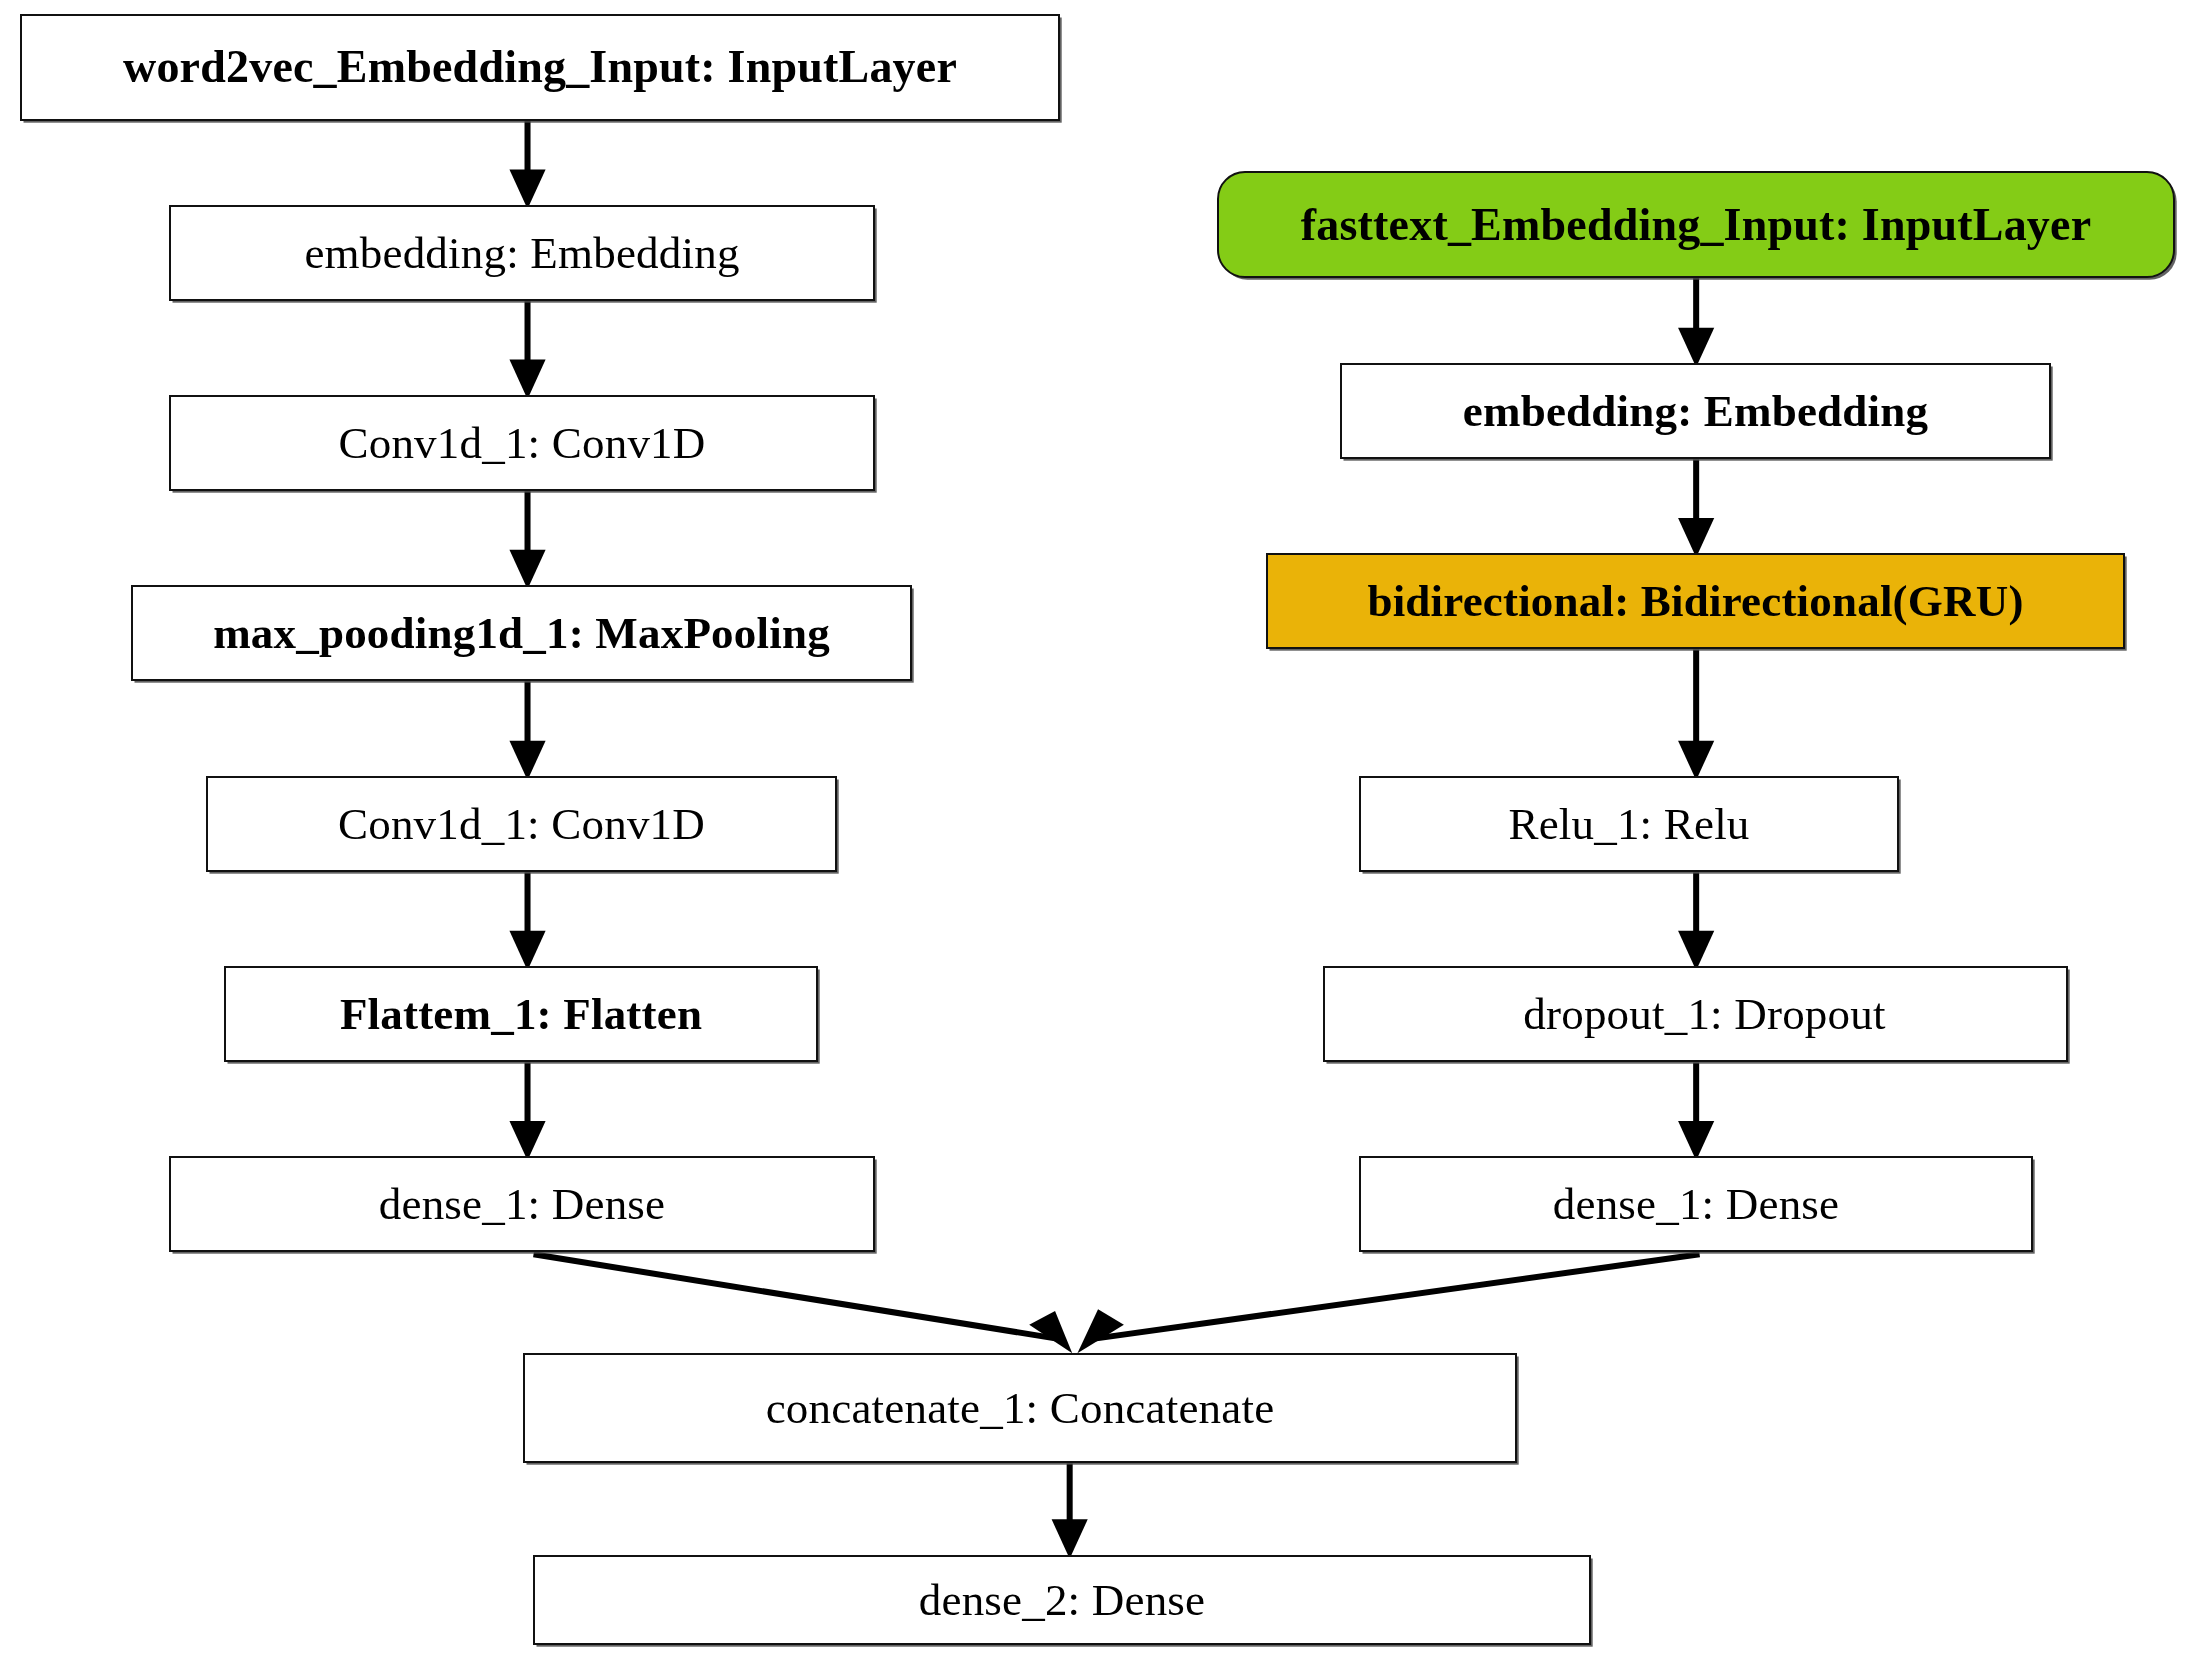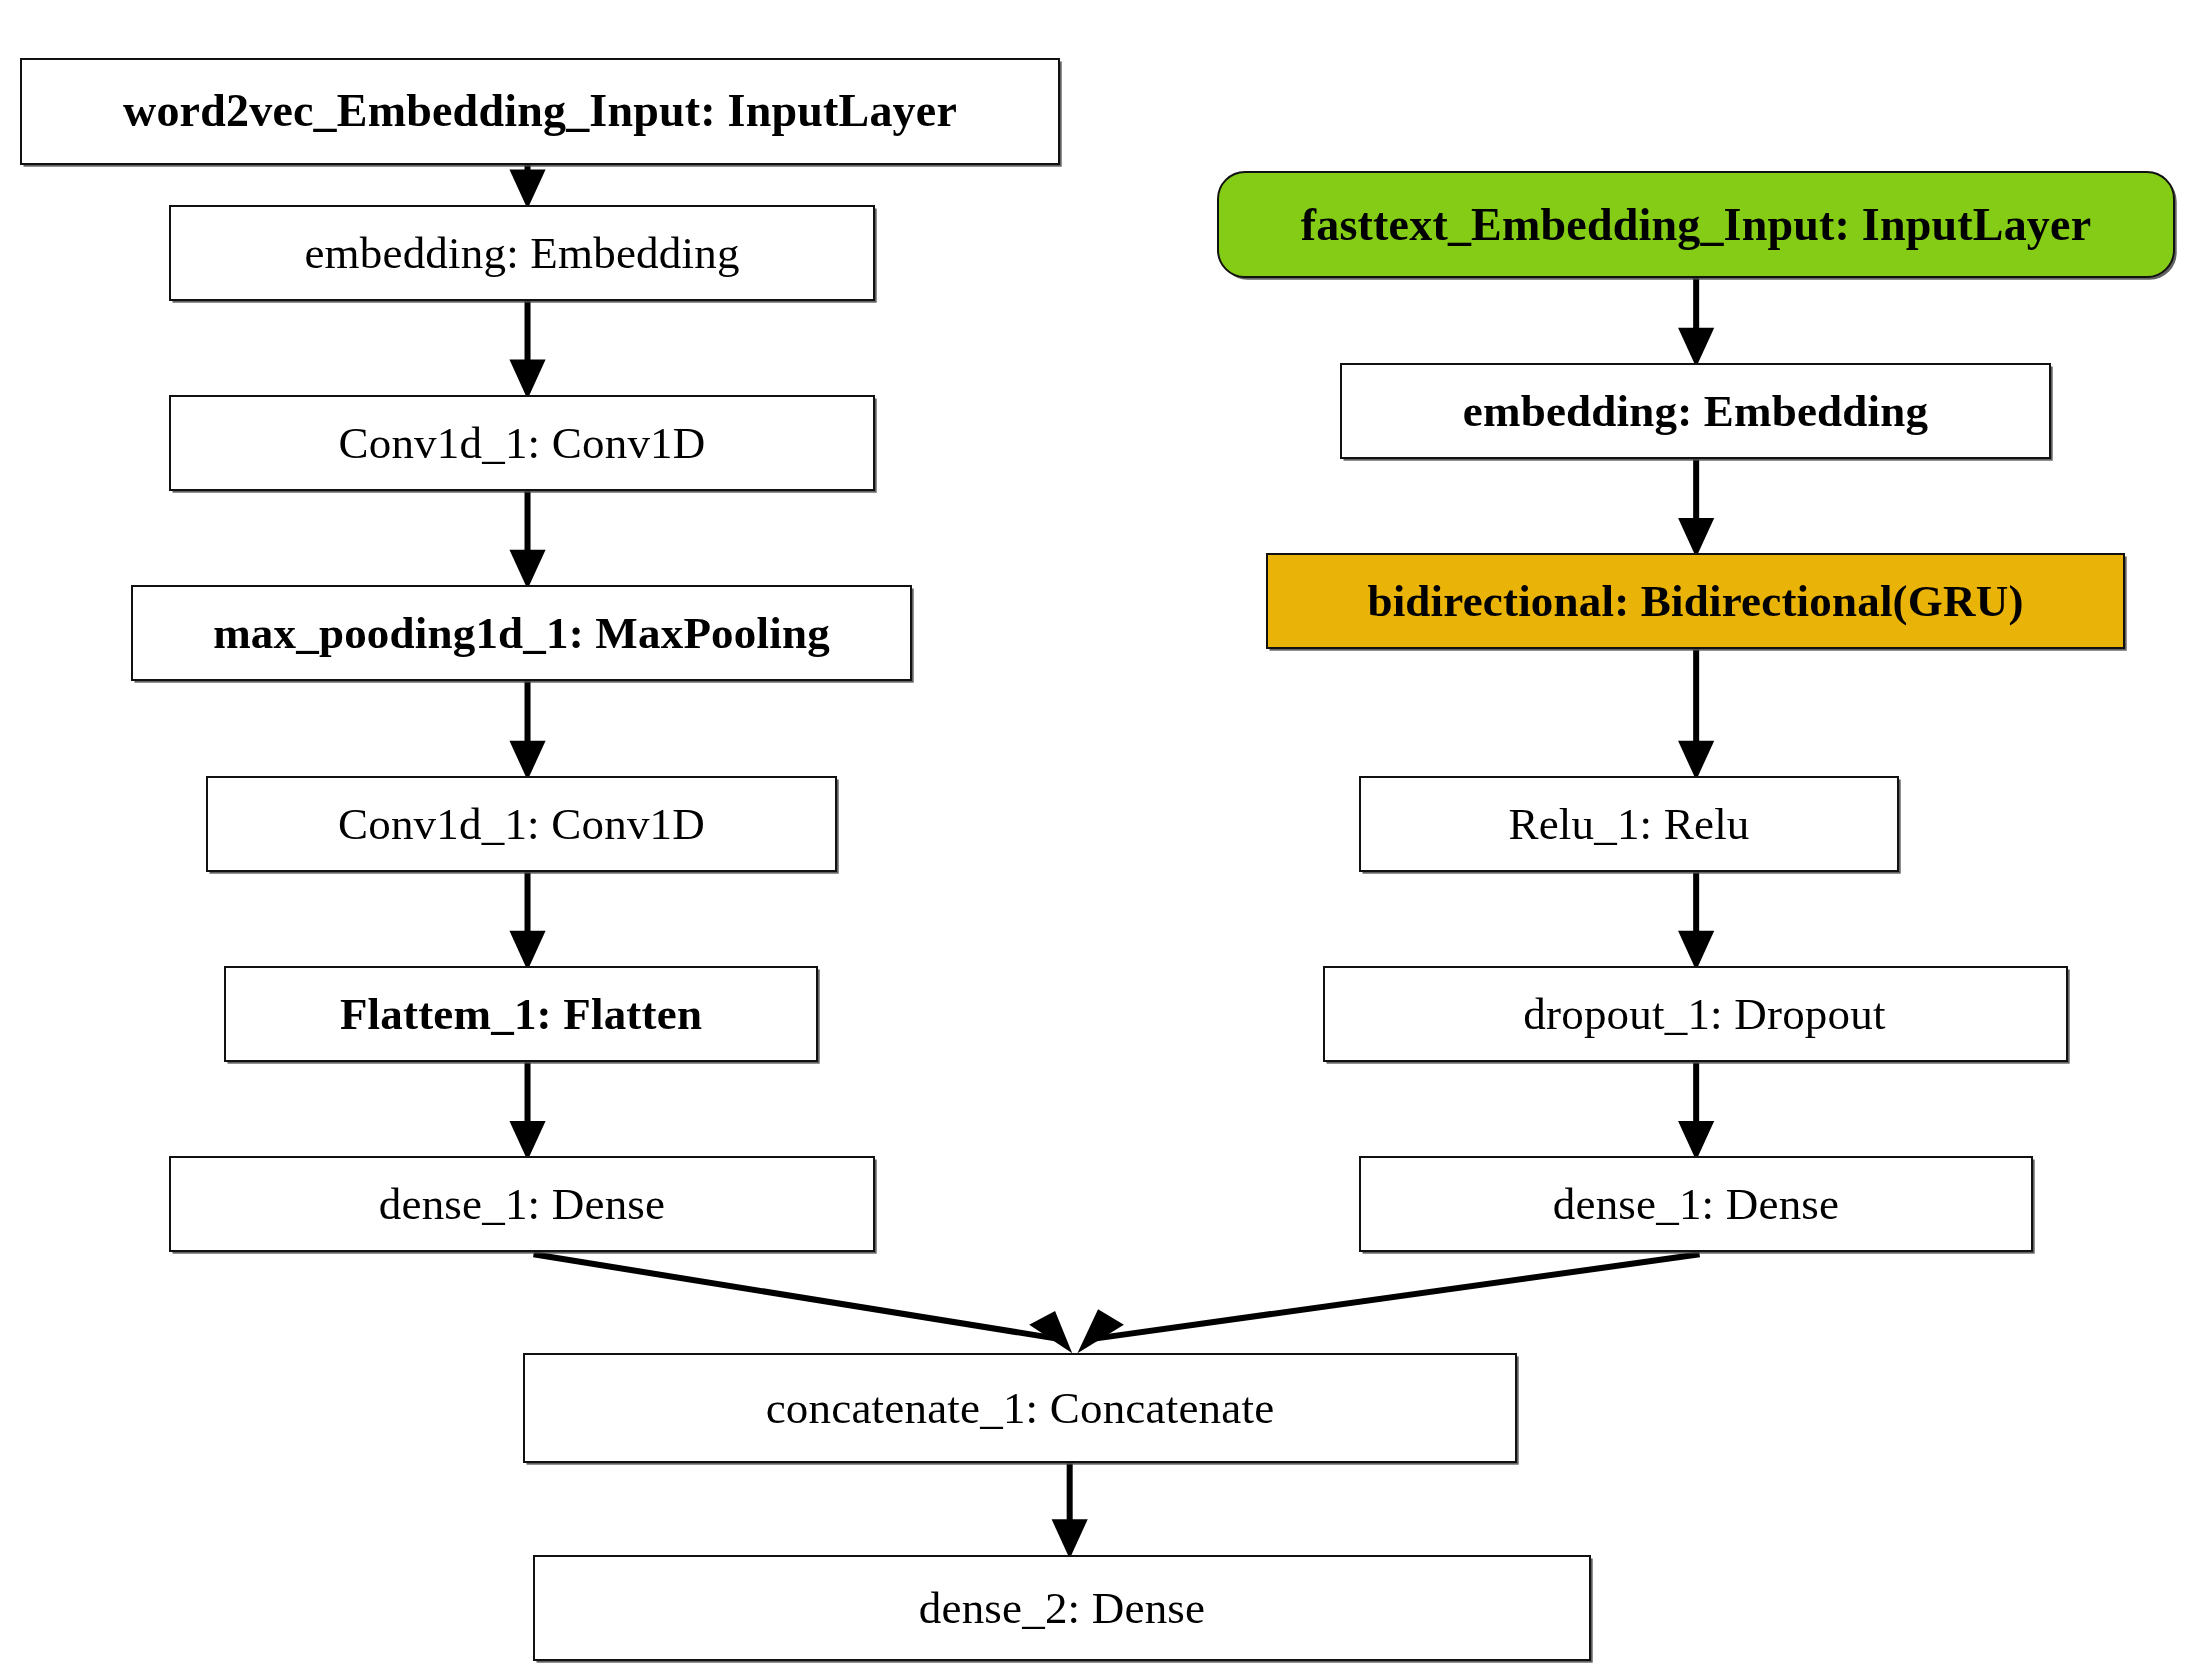--- a/index.html
+++ b/index.html
@@ -123,21 +123,21 @@
     </g>
     <polygon points="1252,1573 1276,1522 1306,1540" fill="#000000"></polygon>
 
     <g stroke="#000000" stroke-width="7" fill="none">
       <line x1="1243" y1="1701" x2="1243" y2="1781"></line>
     </g>
     <polygon points="1243,1812 1222,1766 1264,1766" fill="#000000"></polygon>
   </svg>
 
   <div id="nodes">
-      <div class="node w-bold" style="left: 20px; top: 13.8px; width: 1040px; height: 107px; border-color: rgb(17, 17, 17); background: rgb(255, 255, 255); margin-top: 44px;">
+      <div class="node w-bold" style="left: 20px; top: 13.8px; width: 1040px; height: 107px; border-color: rgb(17, 17, 17); background: rgb(255, 255, 255);">
         <span class="label" style="font-size: 46px;">word2vec_Embedding_Input: InputLayer</span>
       </div>
       <div class="node w-normal" style="left: 169px; top: 205px; width: 706px; height: 96px; border-color: rgb(17, 17, 17); background: rgb(255, 255, 255);">
         <span class="label" style="font-size: 45px;">embedding: Embedding</span>
       </div>
       <div class="node w-normal" style="left: 169px; top: 395px; width: 706px; height: 96px; border-color: rgb(17, 17, 17); background: rgb(255, 255, 255);">
         <span class="label" style="font-size: 45px;">Conv1d_1: Conv1D</span>
       </div>
       <div class="node w-bold" style="left: 131px; top: 585px; width: 781px; height: 96px; border-color: rgb(17, 17, 17); background: rgb(255, 255, 255);">
         <span class="label" style="font-size: 45px;">max_pooding1d_1: MaxPooling</span>
@@ -165,19 +165,19 @@
       </div>
       <div class="node w-normal" style="left: 1323px; top: 966px; width: 745px; height: 96px; border-color: rgb(17, 17, 17); background: rgb(255, 255, 255); padding-left: 18px;">
         <span class="label" style="font-size: 45px;">dropout_1: Dropout</span>
       </div>
       <div class="node w-normal" style="left: 1359px; top: 1156px; width: 674px; height: 96px; border-color: rgb(17, 17, 17); background: rgb(255, 255, 255);">
         <span class="label" style="font-size: 45px;">dense_1: Dense</span>
       </div>
       <div class="node w-normal" style="left: 523px; top: 1353px; width: 994px; height: 110px; border-color: rgb(17, 17, 17); background: rgb(255, 255, 255);">
         <span class="label" style="font-size: 45px;">concatenate_1: Concatenate</span>
       </div>
-      <div class="node w-normal" style="left: 533px; top: 1555px; width: 1058px; height: 106px; border-color: rgb(17, 17, 17); background: rgb(255, 255, 255);">
+      <div class="node w-normal" style="left: 533px; top: 1555px; width: 1058px; height: 90px; border-color: rgb(17, 17, 17); background: rgb(255, 255, 255);">
         <span class="label" style="font-size: 45px;">dense_2: Dense</span>
       </div>
     </div>
 
 </div>
 
 
 </body></html>

